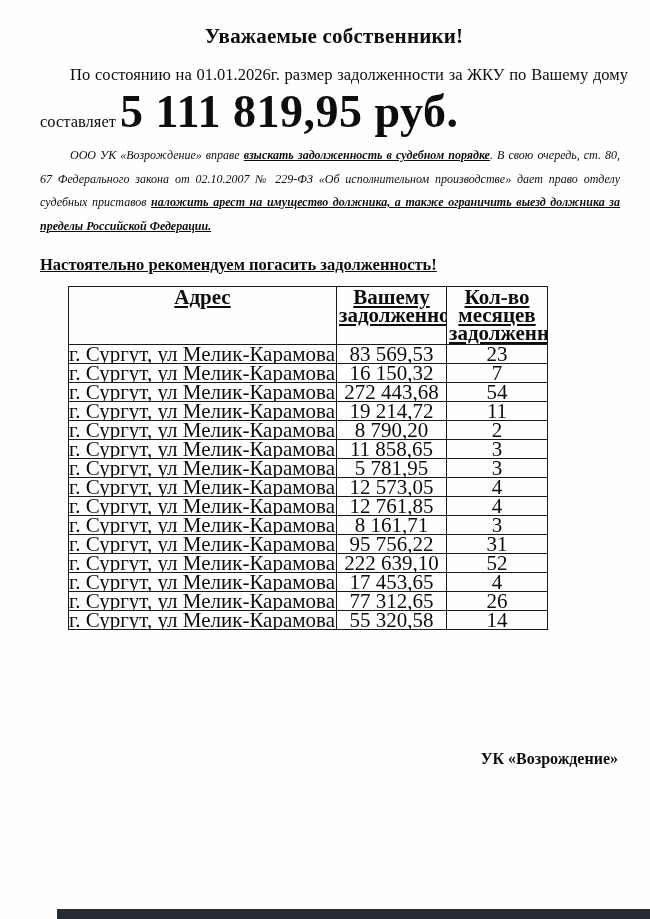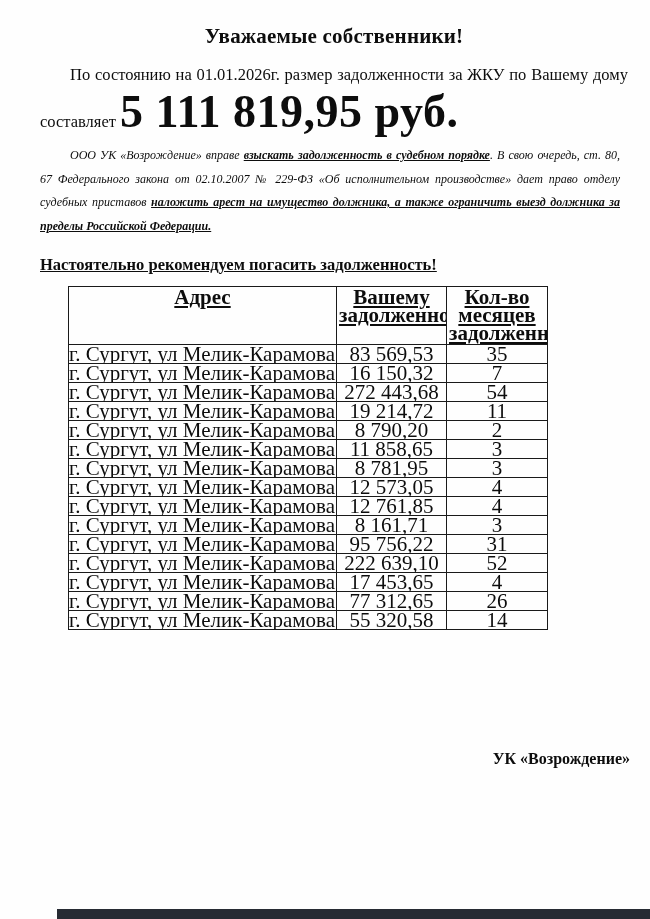--- a/index.html
+++ b/index.html
@@ -95,21 +95,21 @@
   td.td-address {
     text-align: left;
     padding-left: 7px;
   }
   td.td-amount, td.td-months {
     text-align: center;
   }
   .signature {
     position: absolute;
     top: 750px;
-    right: 20px;
+    right: 32px;
     font-size: 16px;
     font-weight: bold;
   }
   .scan-bar {
     position: absolute;
     left: 57px;
     right: 0;
     bottom: 0;
     height: 10px;
     background: #272b33;
@@ -140,21 +140,21 @@
       <tr>
         <th>Адрес</th>
         <th>Вашему задолженности</th>
         <th>Кол-во месяцев задолженности</th>
       </tr>
     </thead>
     <tbody>
         <tr>
           <td class="td-address">г. Сургут, ул Мелик-Карамова, д.4, кв.201</td>
           <td class="td-amount">83 569,53</td>
-          <td class="td-months">35</td>
+          <td class="td-months">23</td>
         </tr>
         <tr>
           <td class="td-address">г. Сургут, ул Мелик-Карамова, д.4, кв.204</td>
           <td class="td-amount">16 150,32</td>
           <td class="td-months">7</td>
         </tr>
         <tr>
           <td class="td-address">г. Сургут, ул Мелик-Карамова, д.4, кв.208</td>
           <td class="td-amount">272 443,68</td>
           <td class="td-months">54</td>
@@ -169,21 +169,21 @@
           <td class="td-amount">8 790,20</td>
           <td class="td-months">2</td>
         </tr>
         <tr>
           <td class="td-address">г. Сургут, ул Мелик-Карамова, д.4, кв.215А</td>
           <td class="td-amount">11 858,65</td>
           <td class="td-months">3</td>
         </tr>
         <tr>
           <td class="td-address">г. Сургут, ул Мелик-Карамова, д.4, кв.222</td>
-          <td class="td-amount">8 781,95</td>
+          <td class="td-amount">5 781,95</td>
           <td class="td-months">3</td>
         </tr>
         <tr>
           <td class="td-address">г. Сургут, ул Мелик-Карамова, д.4, кв.226</td>
           <td class="td-amount">12 573,05</td>
           <td class="td-months">4</td>
         </tr>
         <tr>
           <td class="td-address">г. Сургут, ул Мелик-Карамова, д.4, кв.234</td>
           <td class="td-amount">12 761,85</td>

